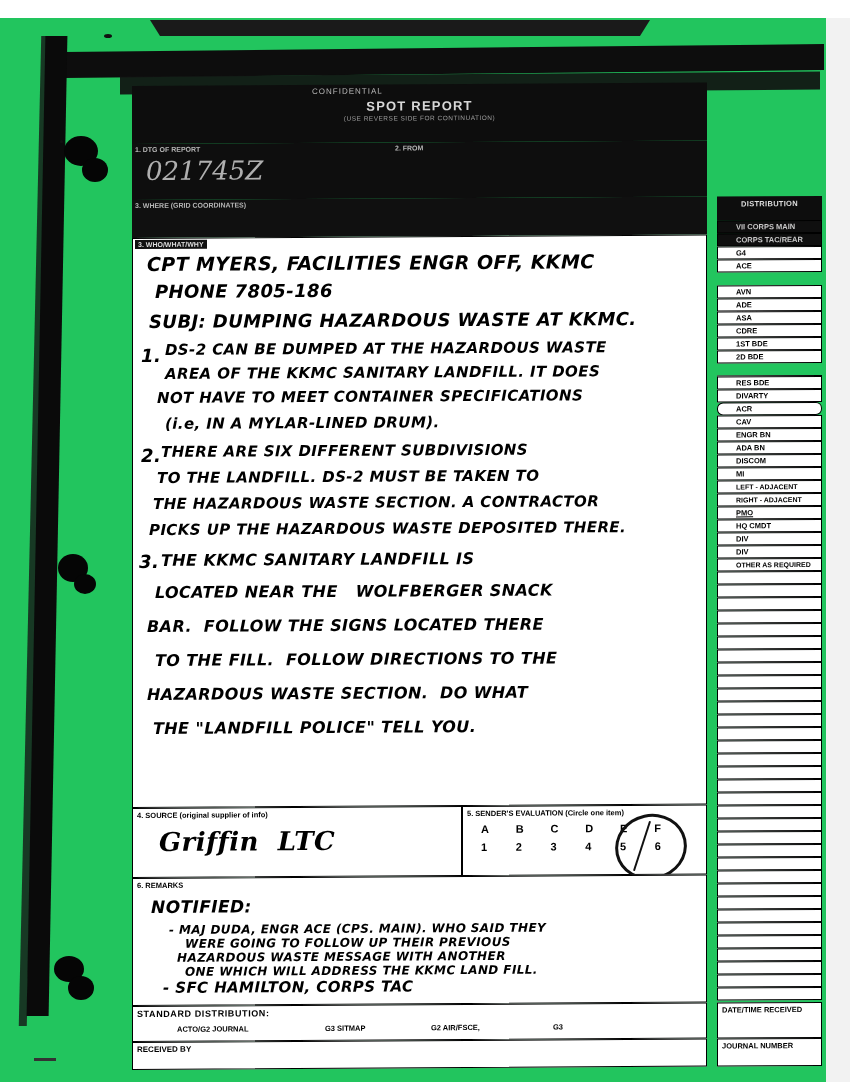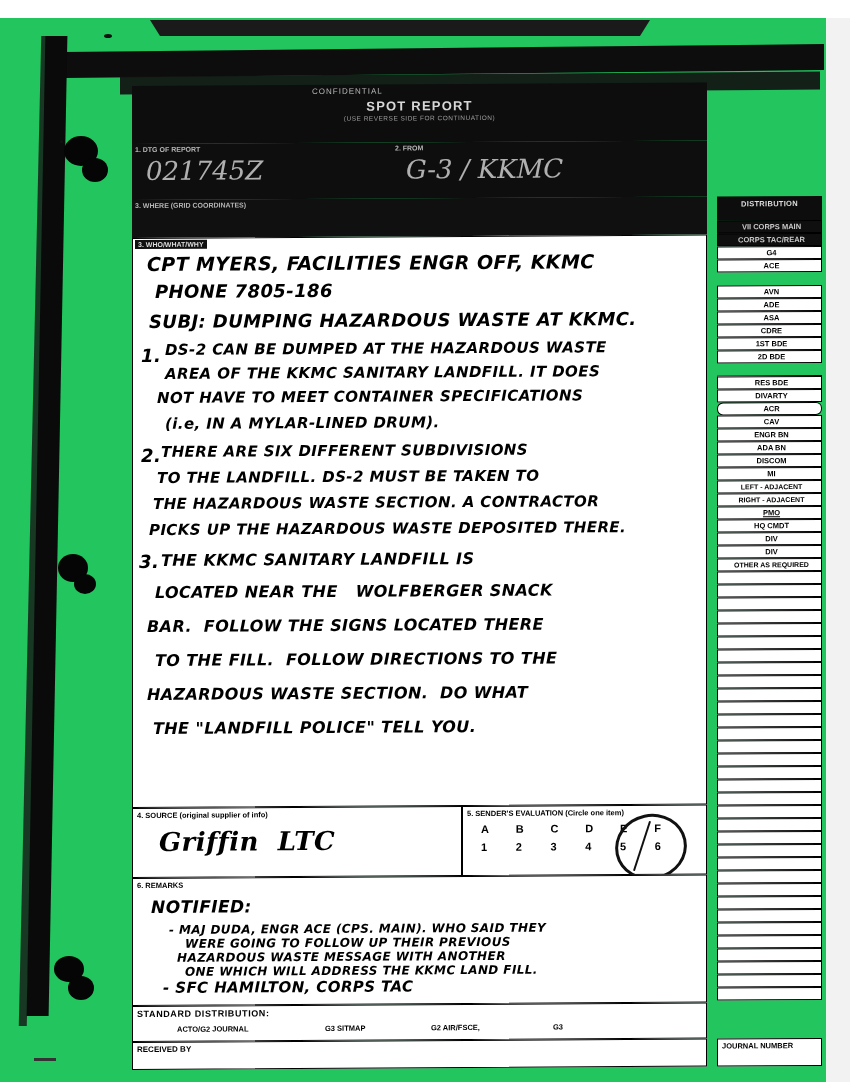--- a/index.html
+++ b/index.html
@@ -72,22 +72,22 @@
   .evalrow{display:flex;justify-content:space-between;font-size:11px;font-weight:bold;
            font-family:"Liberation Sans",sans-serif;}
   .evalrow.num{margin-top:6px;}
 
   
   #dist{left:585px;top:122px;width:105px;height:700px;}
   #disthdr{position:absolute;left:0;top:0;width:105px;height:24px;background:#0d0d0d;}
   #disthdr span{position:absolute;left:0;top:3px;width:105px;text-align:center;font-size:7.5px;
                 font-weight:bold;color:#ddd;letter-spacing:.3px;}
   .dcell{position:absolute;left:0;width:105px;height:13px;border:1px solid #000;
-         box-sizing:border-box;font-size:7.5px;font-weight:bold;padding-left:4px;line-height:12px;
-         background:#fff;text-align:center;}
+         box-sizing:border-box;font-size:7.5px;font-weight:bold;padding-left:18px;line-height:12px;
+         background:#fff;}
   .dcell.dark{background:#0f0f0f;color:#c9c9c9;}
   .dblank{position:absolute;left:0;width:105px;height:13px;border:1px solid #000;box-sizing:border-box;background:#fff;}
 
   #dtr{position:absolute;left:585px;top:928px;width:105px;height:36px;border:1.8px solid #000;
        box-sizing:border-box;background:#fff;}
   #jn{position:absolute;left:585px;top:964px;width:105px;height:28px;border:1.8px solid #000;
       box-sizing:border-box;background:#fff;}
 
   .circle-mark{position:absolute;border:3px solid #111;border-radius:50%;}
 
@@ -121,21 +121,20 @@
       <div id="spotrep">SPOT REPORT</div>
       <div id="spotsub">(USE REVERSE SIDE FOR CONTINUATION)</div>
     </div>
 
     <div class="row" id="blk1">
       <span class="blklbl">1. DTG OF REPORT</span>
       <span class="blkink">021745Z</span>
     </div>
     <div class="row" id="blk2">
       <span class="blklbl">2. FROM</span>
-      <span class="blkink">G-3 / KKMC</span>
     </div>
 
     <div class="row" id="blk3">
       <span class="blklbl">3. WHERE (GRID COORDINATES)</span>
       <span class="blkink" style="top:8px;font-size:18px;"></span>
     </div>
 
     <div class="row" id="whoblk">
       <span id="wholbl">3. WHO/WHAT/WHY</span>
 
@@ -275,20 +274,23 @@
       <div class="dblank" style="top:700px;"></div>
       <div class="dblank" style="top:713px;"></div>
       <div class="dblank" style="top:726px;"></div>
       <div class="dblank" style="top:739px;"></div>
       <div class="dblank" style="top:752px;"></div>
       <div class="dblank" style="top:765px;"></div>
       <div class="dblank" style="top:778px;"></div>
       <div class="dblank" style="top:791px;"></div>
     </div>
 
+    <div id="dtr">
+      <span class="smalllbl" style="font-size:7.5px;">DATE/TIME RECEIVED</span>
+    </div>
     <div id="jn">
       <span class="smalllbl" style="font-size:7.5px;">JOURNAL NUMBER</span>
     </div>
 
   </div>
 
   <div style="position:absolute;left:826px;top:0;width:24px;height:1082px;background:#f2f2f2;"></div>
 </div>
 
 </body></html>

